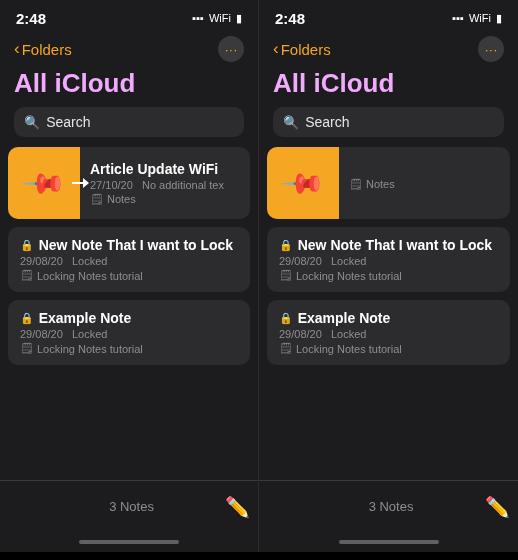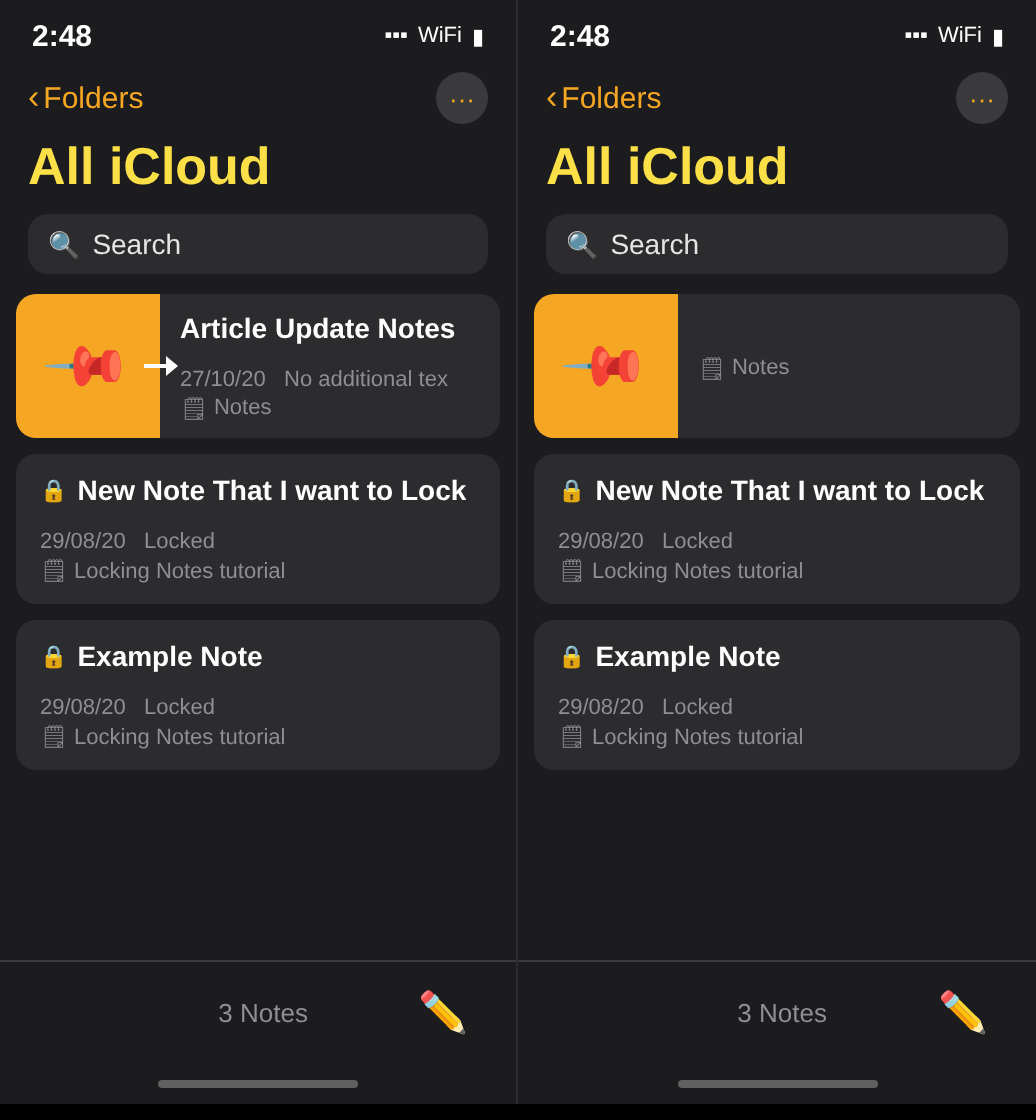--- a/index.html
+++ b/index.html
@@ -76,21 +76,21 @@
       display: flex;
       align-items: center;
       justify-content: center;
       color: #f5a623;
       font-size: 13px;
     }
 
     .page-title {
       font-size: 26px;
       font-weight: 700;
-      color: #fde047;
+      color: #f0abfc;
       padding: 0 14px 8px;
     }
 
     .search-bar {
       margin: 0 14px 10px;
       background: #2c2c2e;
       border-radius: 10px;
       padding: 7px 10px;
       display: flex;
       align-items: center;
@@ -174,21 +174,21 @@
       font-weight: 600;
       color: #fff;
       white-space: nowrap;
       overflow: hidden;
       text-overflow: ellipsis;
     }
 
     .note-meta {
       font-size: 11px;
       color: #8e8e93;
-      margin-top: 12px;
+      margin-top: 2px;
       white-space: nowrap;
       overflow: hidden;
       text-overflow: ellipsis;
     }
 
     .note-folder {
       font-size: 11px;
       color: #8e8e93;
       display: flex;
       align-items: center;
@@ -210,21 +210,21 @@
       font-size: 11px;
       color: #8e8e93;
     }
 
     .bottom-bar {
       height: 52px;
       border-top: 1px solid #3a3a3c;
       display: flex;
       align-items: center;
       justify-content: space-between;
-      padding: 0 24px;
+      padding: 0 8px;
       background: #1c1c1e;
       gap: 36px;
     }
 
     .bottom-notes-count {
       font-size: 13px;
       color: #8e8e93;
       flex: 1;
       text-align: center;
     }
@@ -287,21 +287,21 @@
 
   <div class="notes-list">
 
     <div class="note-item">
       <div class="note-pinned">
         <div class="note-pinned-thumb">
           <span class="pin-icon">📌</span>
           <div class="drag-arrow"></div>
         </div>
         <div class="note-pinned-content">
-          <div class="note-title">Article Update Notes</div>
+          <div class="note-title">Article Update WiFi</div>
           <div class="note-meta">
             <span>27/10/20</span>
             &nbsp;
             <span>No additional tex</span>
           </div>
           <div class="note-folder">
             <span>🗒</span>
             <span>Notes</span>
           </div>
         </div>

